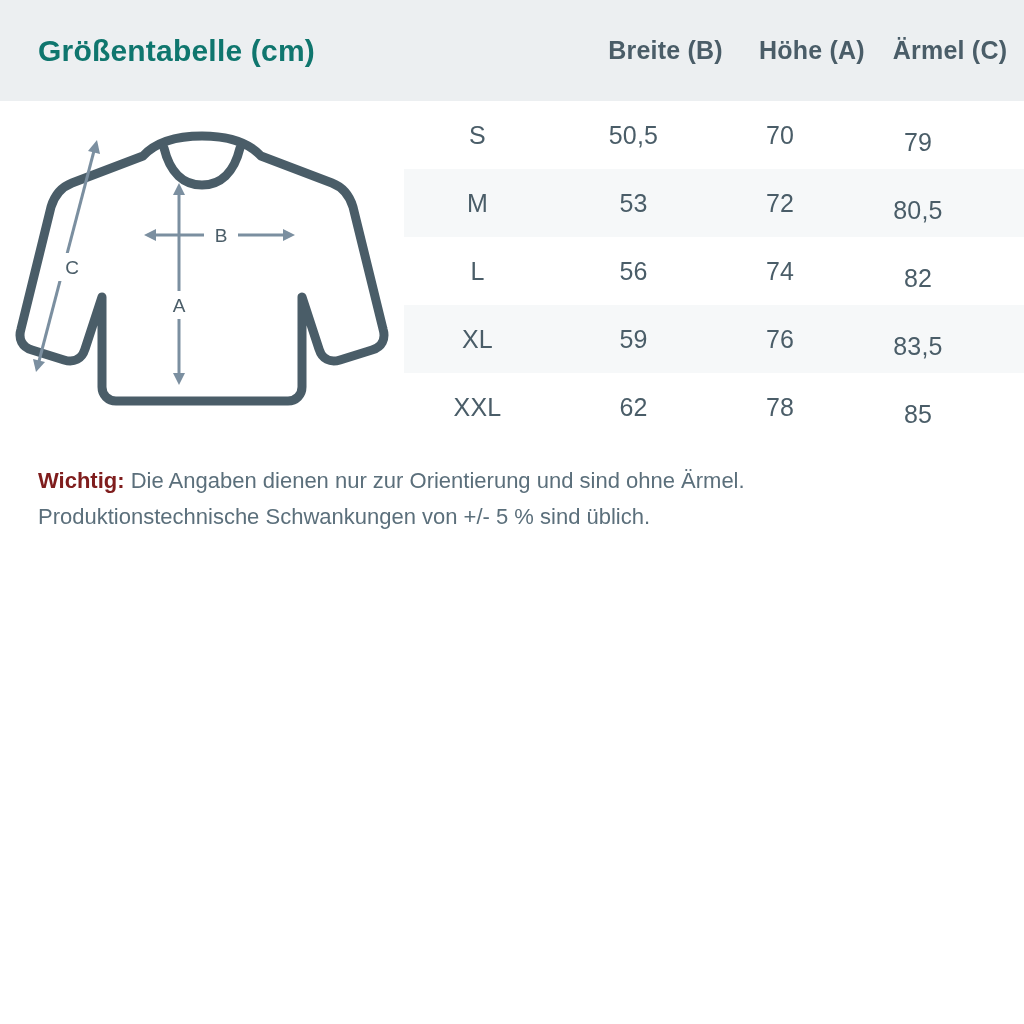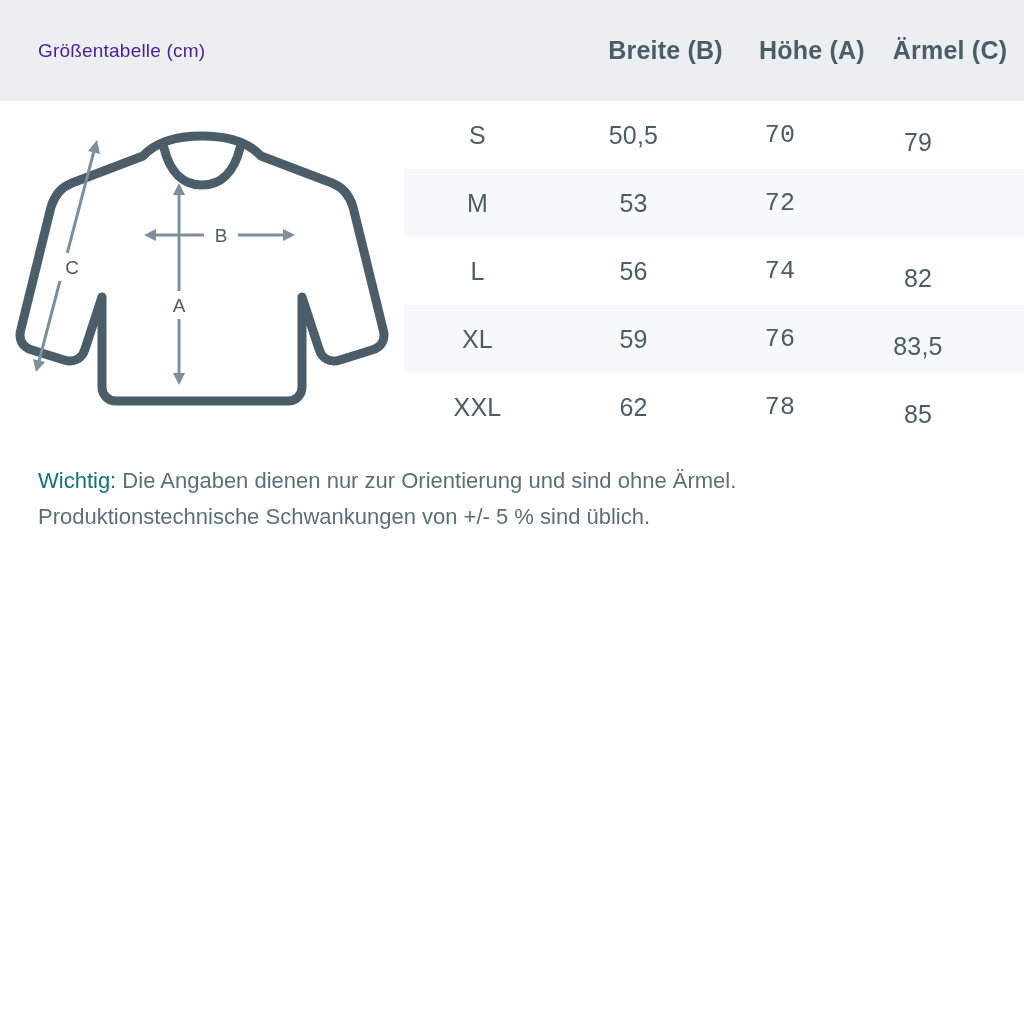--- a/index.html
+++ b/index.html
@@ -24,23 +24,23 @@
   
   .header {
     display: flex;
     align-items: center;
     background: #eceff1;
     height: 101px;
     box-sizing: border-box;
     padding: 0 0 0 38px;
   }
   .header-title {
-    font-size: 19px;
-    font-weight: normal;
-    color: #4c1d95;
+    font-size: 30px;
+    font-weight: bold;
+    color: #0f766e;
     flex: 0 0 auto;
     letter-spacing: 0.2px;
   }
   .header-cols {
     margin-left: auto;
     display: flex;
     align-items: center;
   }
   .header-col {
     font-size: 25px;
@@ -78,34 +78,34 @@
   }
   .row.shaded { background: #f6f8f9; }
   .cell {
     font-size: 25px;
     color: #4a5d68;
     text-align: center;
     letter-spacing: 0.2px;
   }
   .cell-size { width: 147px; }
   .cell-b { width: 165px; }
-  .cell-h { width: 128px; font-family: Liberation Mono, monospace; }
+  .cell-h { width: 128px; }
   .cell-s { width: 148px; margin-top: 14px; }
 
   
   .note {
     padding: 22px 0 0 38px;
     max-width: 960px;
     font-size: 22px;
     line-height: 36px;
     color: #5b6f7b;
   }
   .note b {
-    color: #0f766e;
-    font-weight: normal;
+    color: #7f1d1d;
+    font-weight: bold;
     text-align: right;
   }
 
   svg { display: block; }
 </style>
 </head>
 <body>
 
 <div class="sizechart">
 
@@ -180,20 +180,21 @@
         <div class="cell cell-size">S</div>
         <div class="cell cell-b">50,5</div>
         <div class="cell cell-h">70</div>
         <div class="cell cell-s">79</div>
       </div>
 
       <div class="row shaded">
         <div class="cell cell-size">M</div>
         <div class="cell cell-b">53</div>
         <div class="cell cell-h">72</div>
+        <div class="cell cell-s">80,5</div>
       </div>
 
       <div class="row">
         <div class="cell cell-size">L</div>
         <div class="cell cell-b">56</div>
         <div class="cell cell-h">74</div>
         <div class="cell cell-s">82</div>
       </div>
 
       <div class="row shaded">

